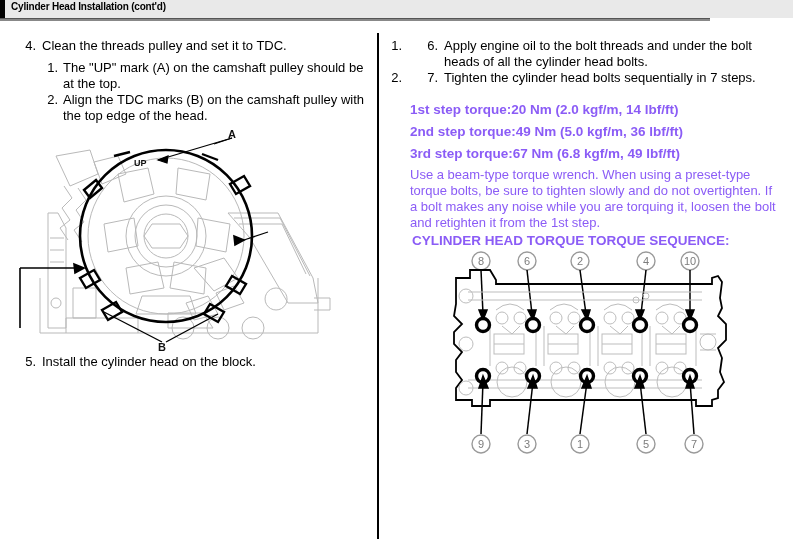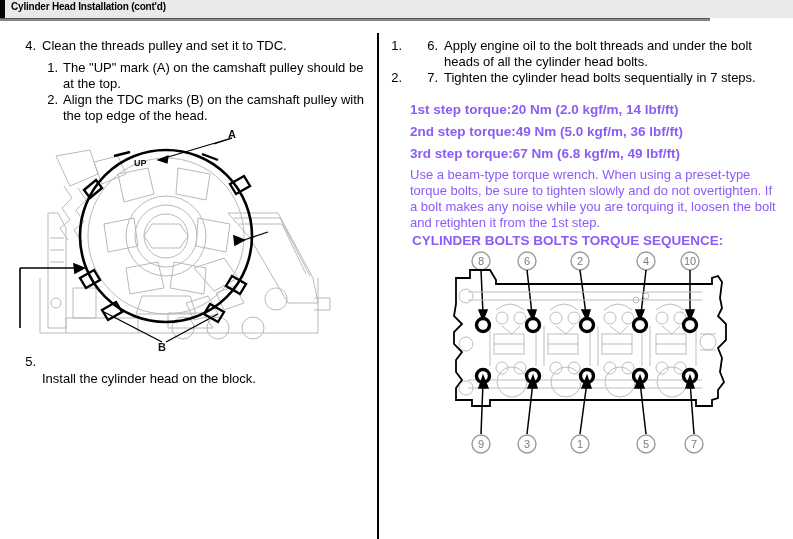--- a/index.html
+++ b/index.html
@@ -110,21 +110,21 @@
 <div class="li-num" style="left:18px; top:38px; width:18px;">4.</div>
 <div class="li-body" style="left:42px; top:38px; width:320px;">Clean the threads pulley and set it to TDC.</div>
 
 <div class="li-num" style="left:40px; top:60px; width:18px;">1.</div>
 <div class="li-body" style="left:63px; top:60px; width:303px;">The "UP" mark (A) on the camshaft pulley should be at the top.</div>
 
 <div class="li-num" style="left:40px; top:92px; width:18px;">2.</div>
 <div class="li-body" style="left:63px; top:92px; width:303px;">Align the TDC marks (B) on the camshaft pulley with the top edge of the head.</div>
 
 <div class="li-num" style="left:18px; top:354px; width:18px;">5.</div>
-<div class="li-body" style="left:42px; top:371px; width:320px;">Install the cylinder head on the block.</div>
+<div class="li-body" style="left:42px; top:354px; width:320px;">Install the cylinder head on the block.</div>
 
 <div class="figure" style="left:18px; top:128px;">
   <svg width="330" height="225" viewBox="0 0 330 225">
     <g fill="none" stroke="#b9b9b9" stroke-width="1">
 
       <path d="M30 85 L30 200 L48 200 L48 100 L40 85 Z"></path>
       <path d="M22 150 L22 205 L300 205 L300 150"></path>
       <path d="M55 190 L55 160 L78 160 L78 190 Z"></path>
       <path d="M32 110 L46 110 M32 122 L46 122 M32 134 L46 134"></path>
       <circle cx="38" cy="175" r="5"></circle>
@@ -210,21 +210,21 @@
 
 <div class="li-num" style="left:420px; top:70px; width:18px;">7.</div>
 <div class="li-body" style="left:444px; top:70px; width:329px;">Tighten the cylinder head bolts sequentially in 7 steps.</div>
 
 <div class="txt bold" style="left:410px; top:102px; width:360px; font-size:13.5px;">1st step torque:20 Nm (2.0 kgf/m, 14 lbf/ft)</div>
 <div class="txt bold" style="left:410px; top:124px; width:360px; font-size:13.5px;">2nd step torque:49 Nm (5.0 kgf/m, 36 lbf/ft)</div>
 <div class="txt bold" style="left:410px; top:146px; width:360px; font-size:13.5px;">3rd step torque:67 Nm (6.8 kgf/m, 49 lbf/ft)</div>
 
 <div class="txt" style="left:410px; top:167px; width:367px; line-height:16px;">Use a beam-type torque wrench. When using a preset-type torque bolts, be sure to tighten slowly and do not overtighten. If a bolt makes any noise while you are torquing it, loosen the bolt and retighten it from the 1st step.</div>
 
-<div class="txt bold" style="left:412px; top:233px; width:370px; font-size:13.5px;">CYLINDER BOLTS BOLTS TORQUE SEQUENCE:</div>
+<div class="txt bold" style="left:412px; top:233px; width:370px; font-size:13.5px;">CYLINDER HEAD TORQUE TORQUE SEQUENCE:</div>
 
 <div class="figure" style="left:450px; top:248px;">
   <svg width="285" height="215" viewBox="0 0 285 215">
 
     <g fill="none" stroke="#9a9a9a" stroke-width="1.4">
       <circle cx="31" cy="13" r="9"></circle>
       <circle cx="77" cy="13" r="9"></circle>
       <circle cx="130" cy="13" r="9"></circle>
       <circle cx="196" cy="13" r="9"></circle>
       <circle cx="240" cy="13" r="9"></circle>

